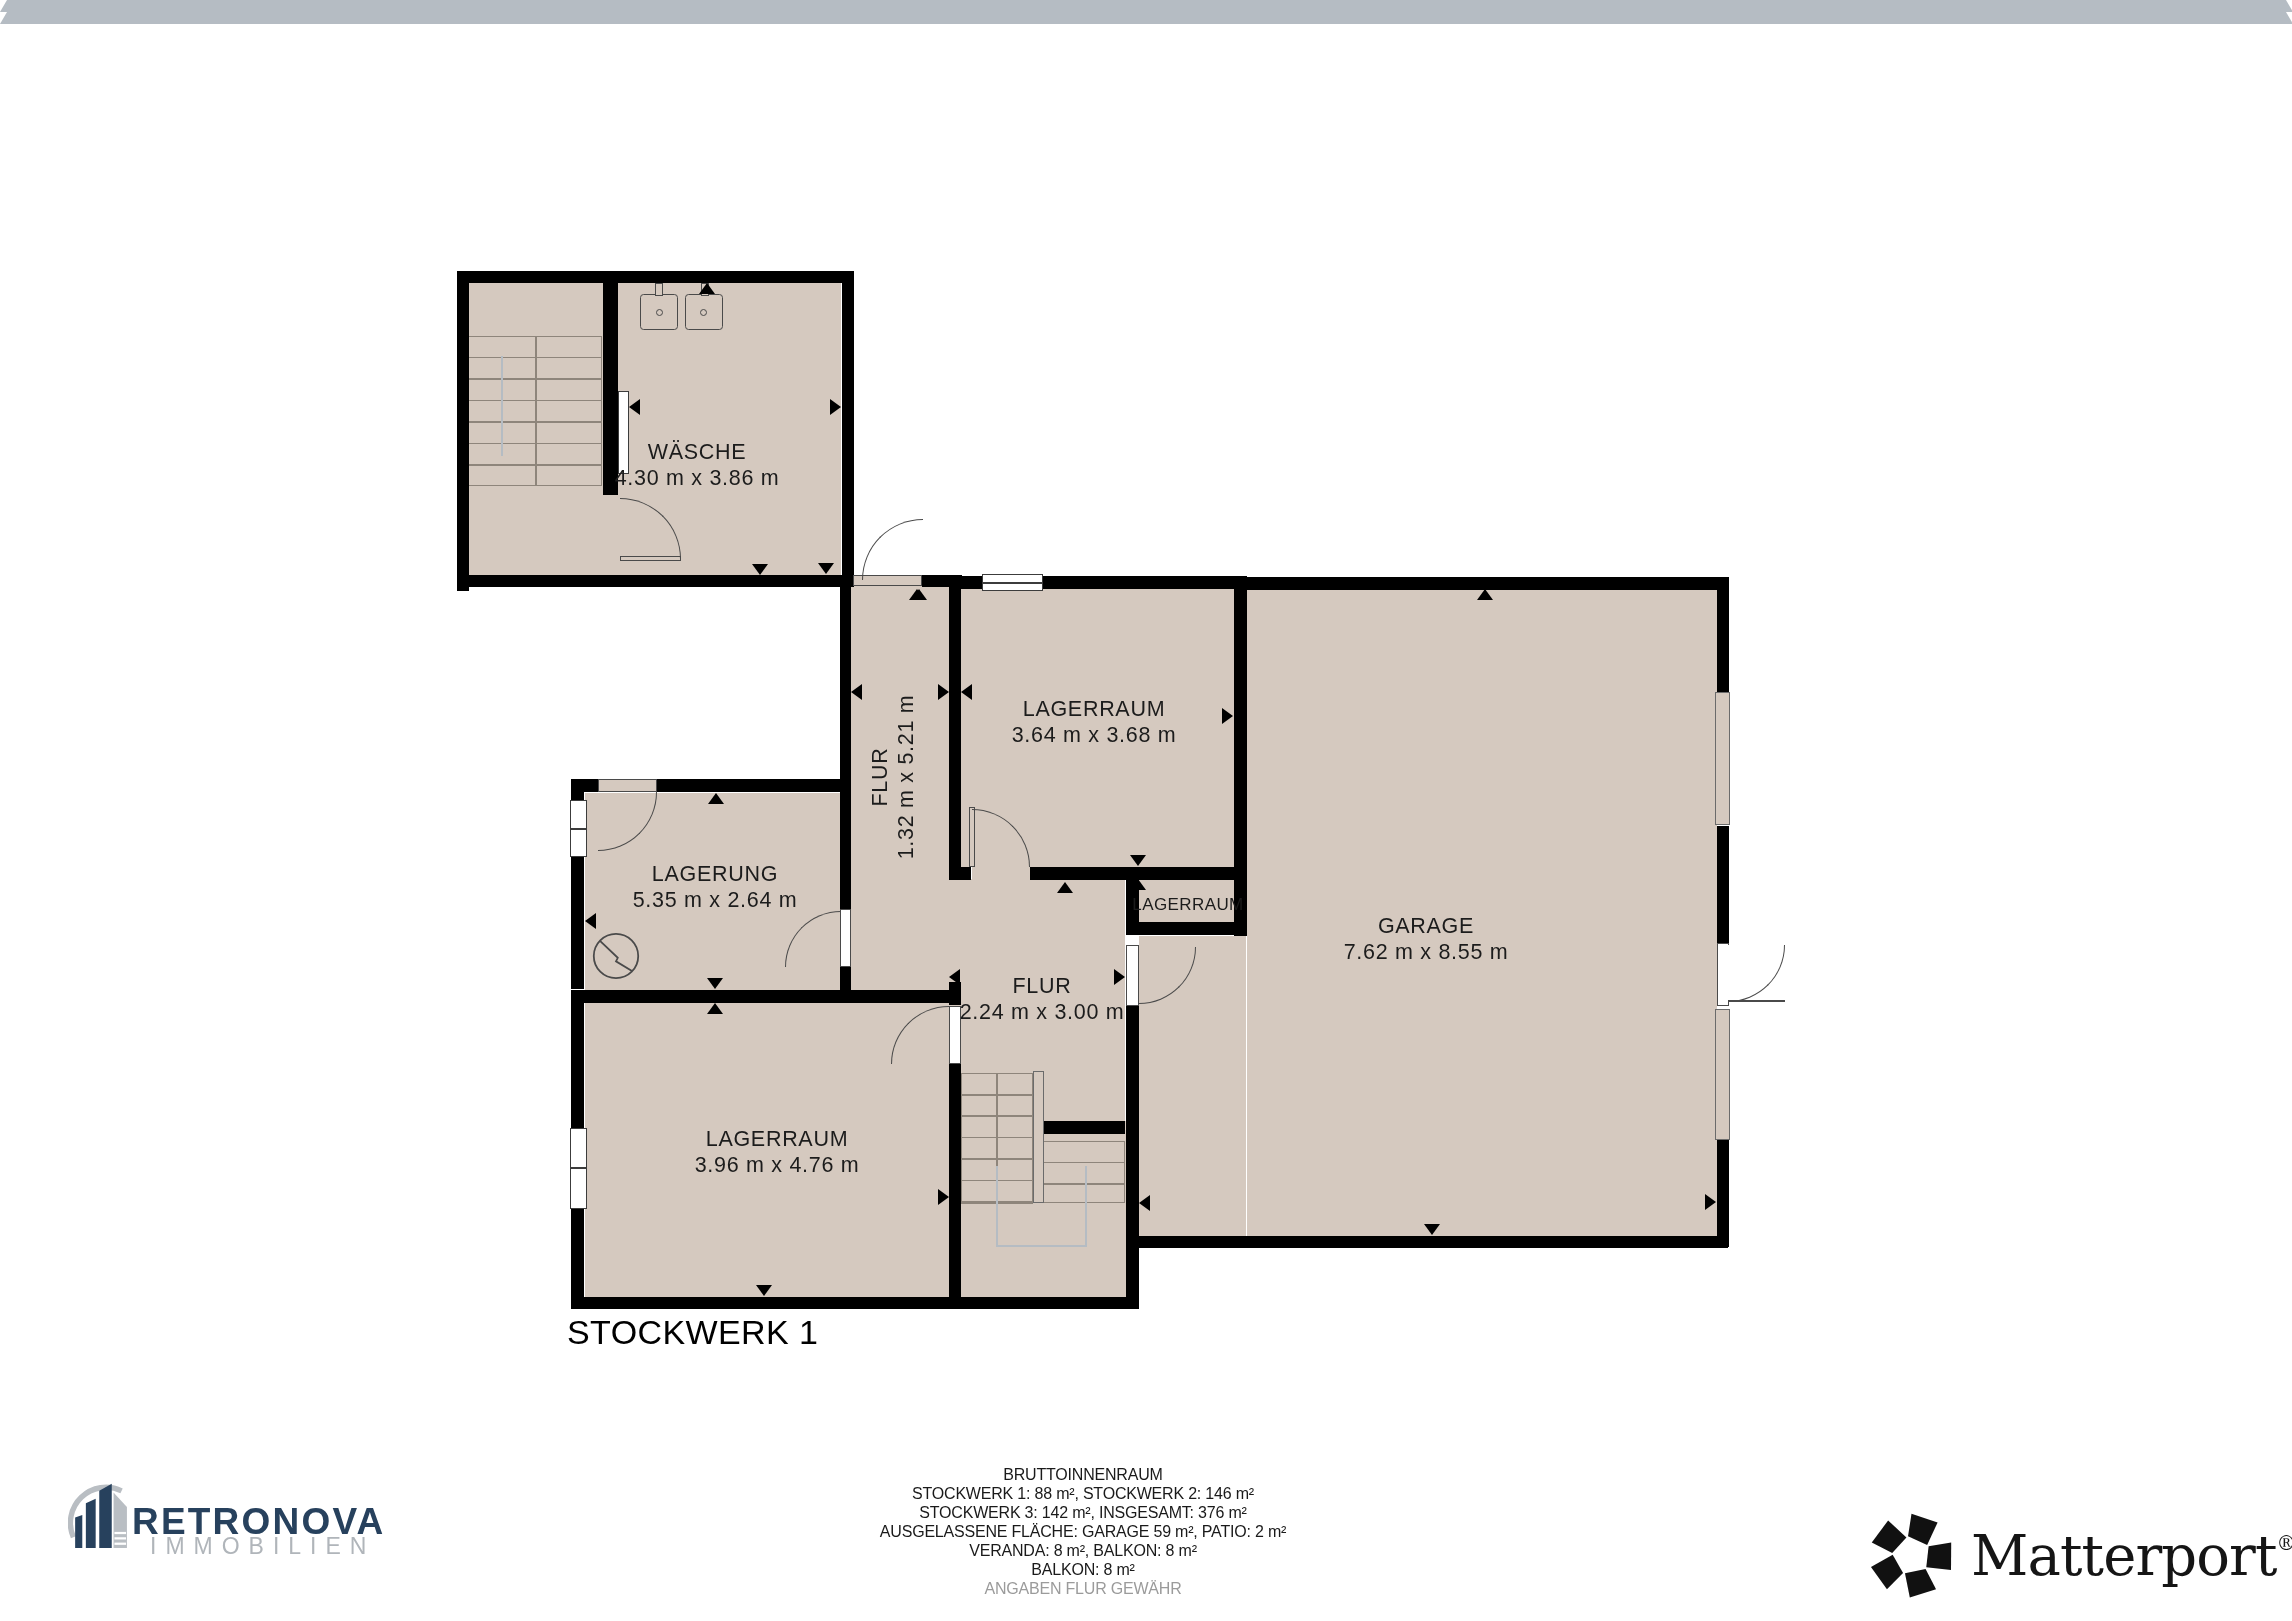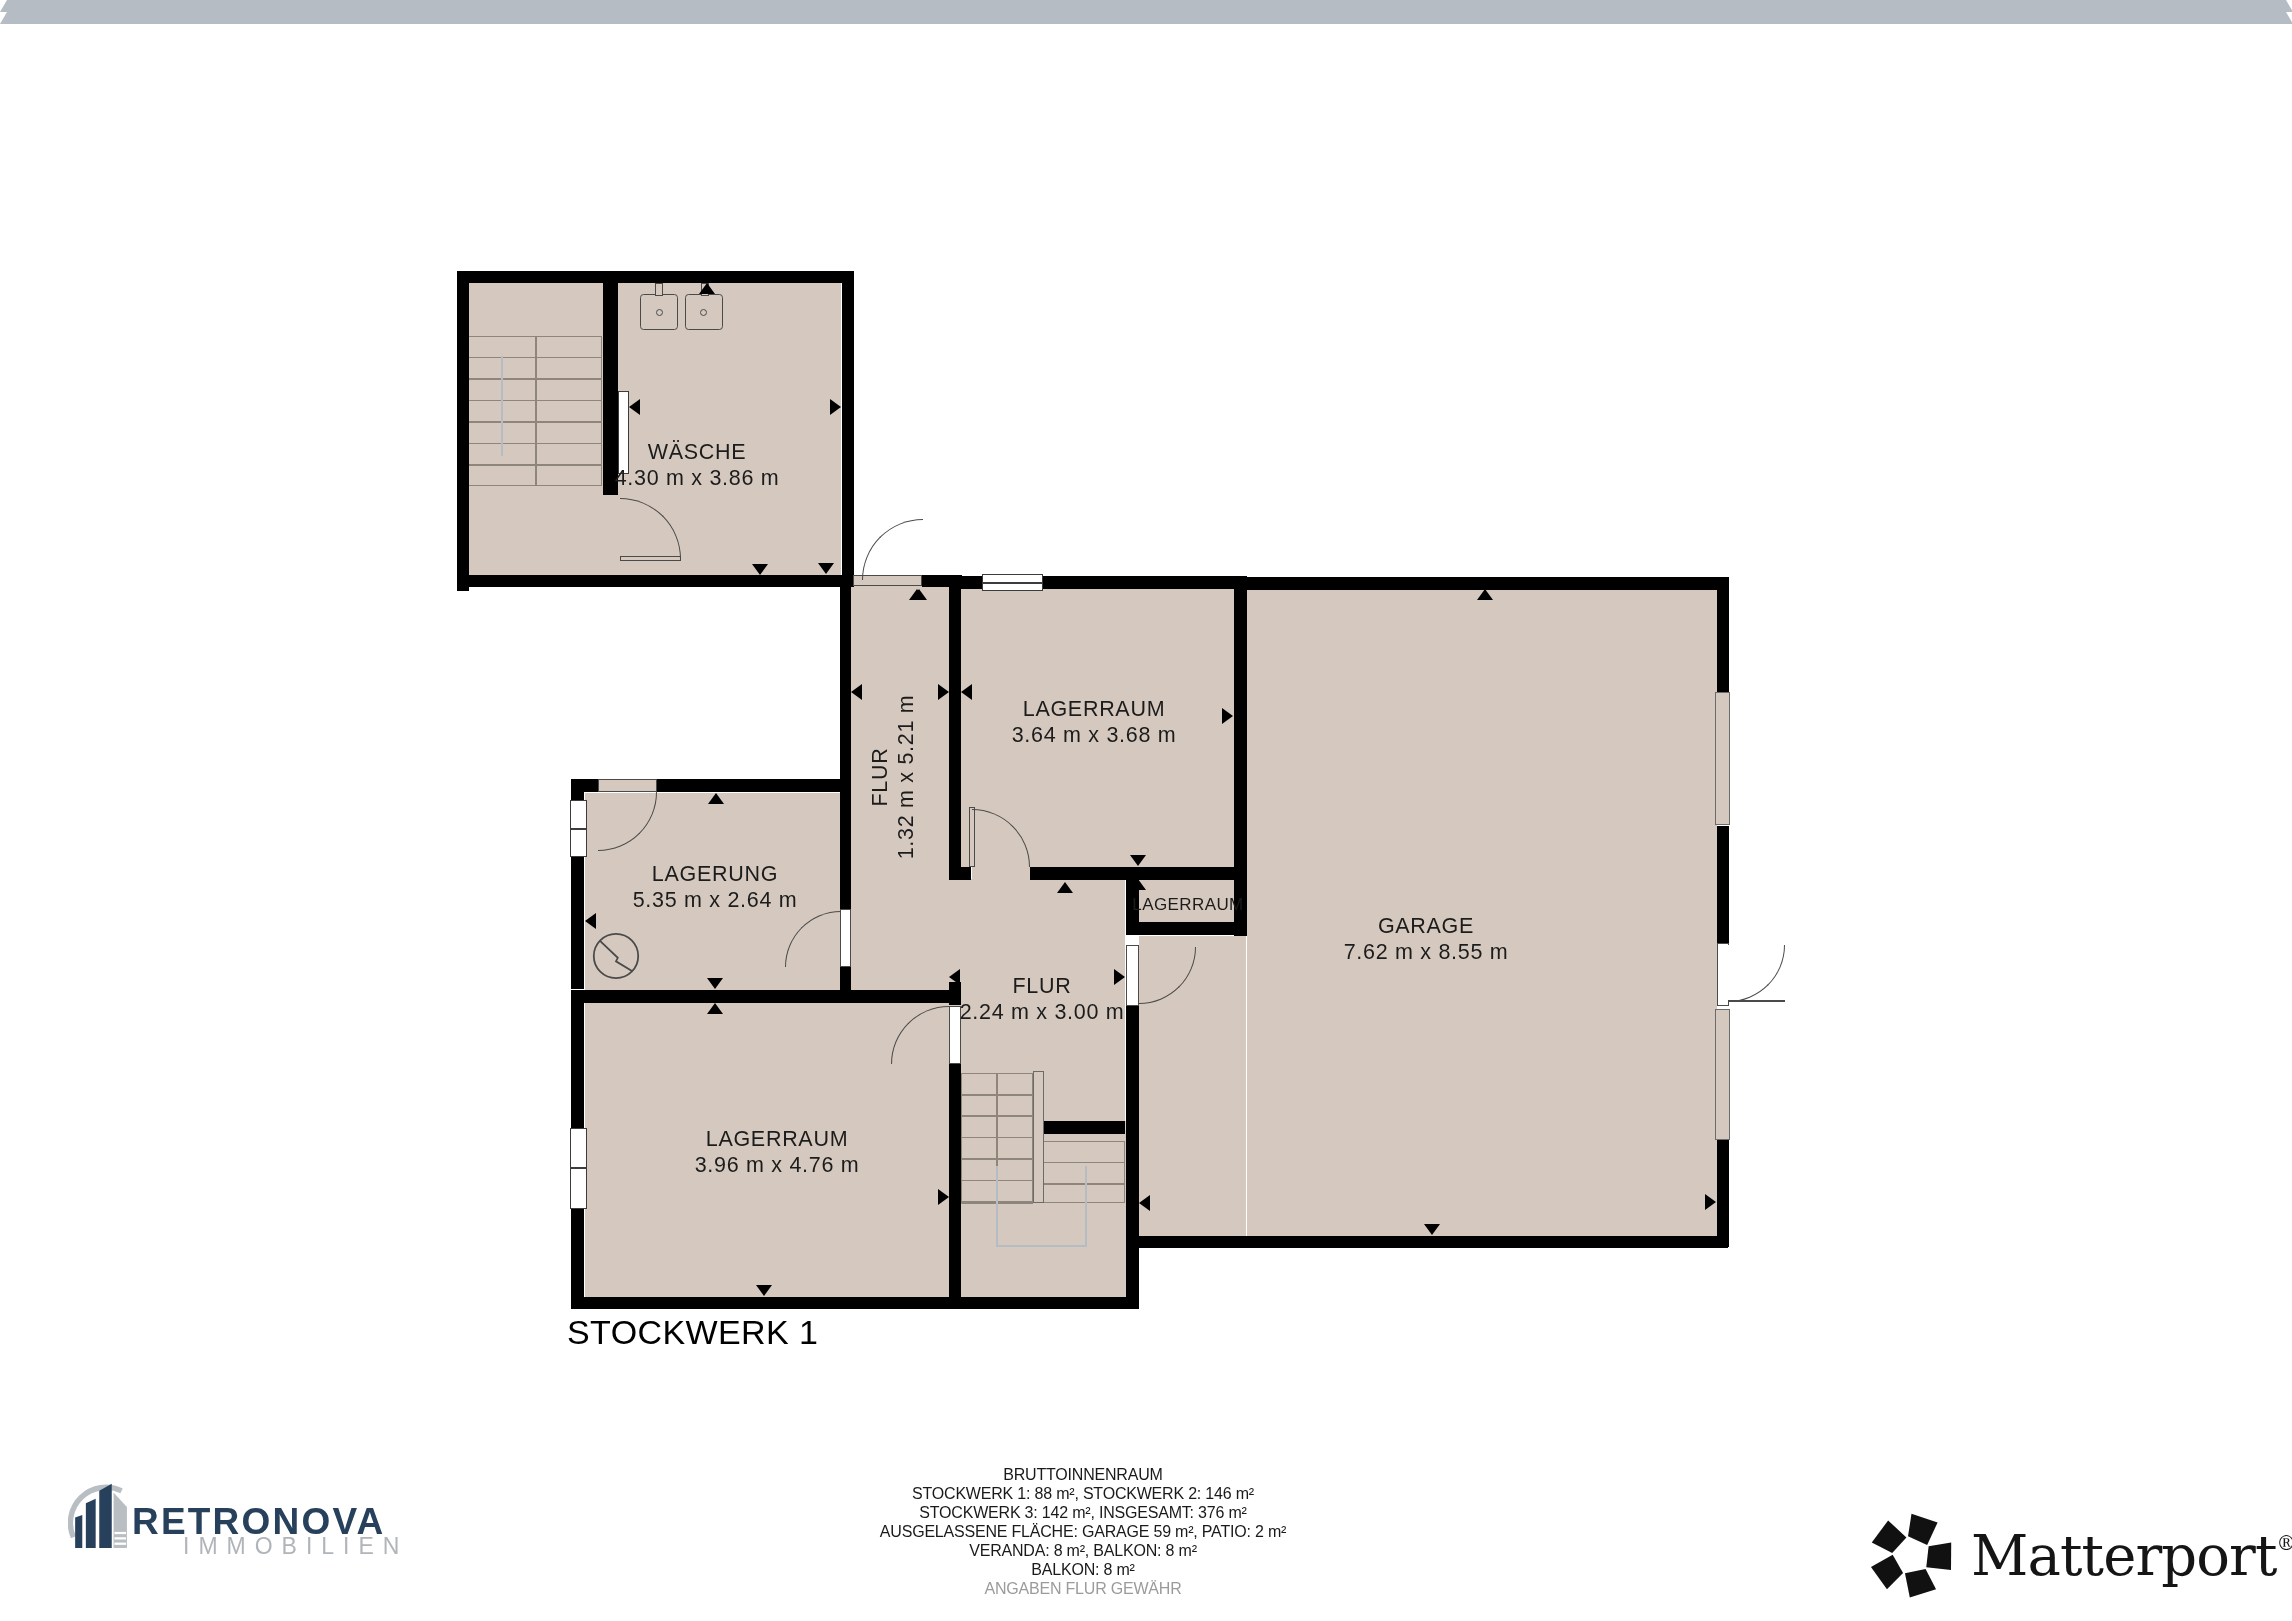--- a/index.html
+++ b/index.html
@@ -37,21 +37,21 @@
           color:#1c1c1c;font-size:21.5px;line-height:26px;letter-spacing:0.7px;white-space:nowrap;}
   .rlabel.small{font-size:17px;letter-spacing:0.4px;}
   .rlabel.rot{transform:translate(-50%,-50%) rotate(-90deg);}
   .fixture{position:absolute;z-index:4;}
   #floor-title{position:absolute;left:567px;top:1313px;font-size:34px;color:#000;letter-spacing:0.4px;z-index:6;}
   #summary{position:absolute;left:725px;top:1465px;width:716px;text-align:center;z-index:6;
            font-size:16px;line-height:19px;color:#1a1a1a;letter-spacing:-0.2px;}
   #summary .muted{color:#9b9b9b;}
   #agency{position:absolute;left:68px;top:1478px;z-index:6;}
   #agency .name{position:absolute;left:64px;top:23px;font-size:37px;font-weight:bold;letter-spacing:2.2px;}
-  #agency .sub{position:absolute;left:82px;top:55px;font-size:23px;letter-spacing:9px;margin-left:33px;}
+  #agency .sub{position:absolute;left:82px;top:55px;font-size:23px;letter-spacing:9px;}
   #provider{position:absolute;left:1868px;top:1512px;z-index:6;display:flex;align-items:center;}
   #provider .word{font-family:"DejaVu Serif",serif;font-size:56px;color:#151515;margin-left:16px;letter-spacing:-0.9px;}
   #provider sup{font-size:19.7px;vertical-align:25px;}
 </style>
 </head>
 <body>
 
 <div id="canvas">
 
   <div class="f" style="left:468px;top:283px;width:373px;height:296px;"></div>

